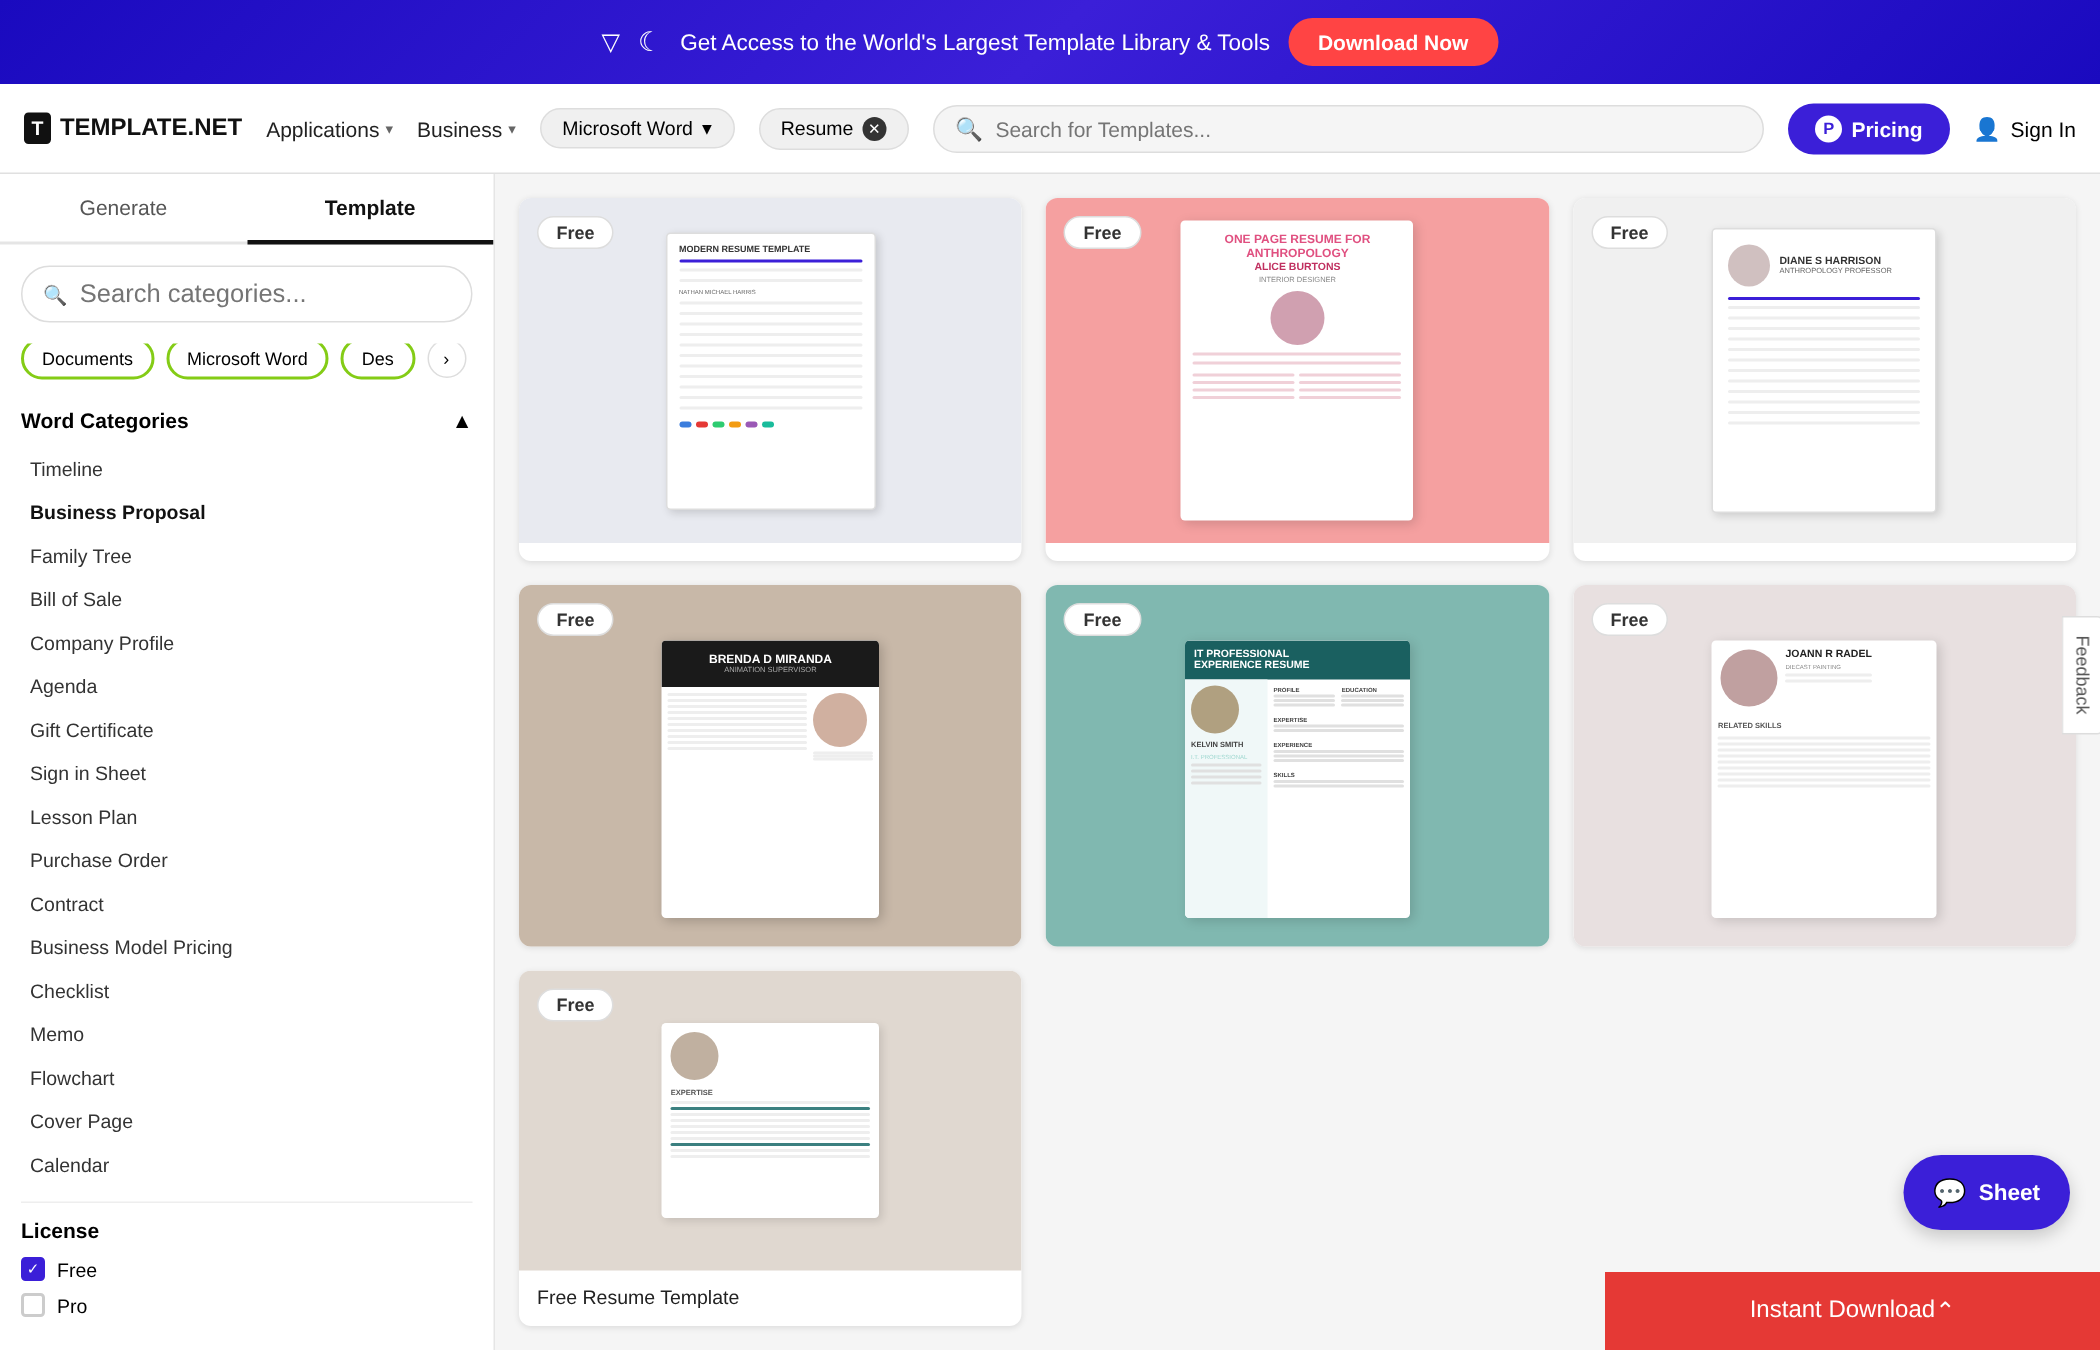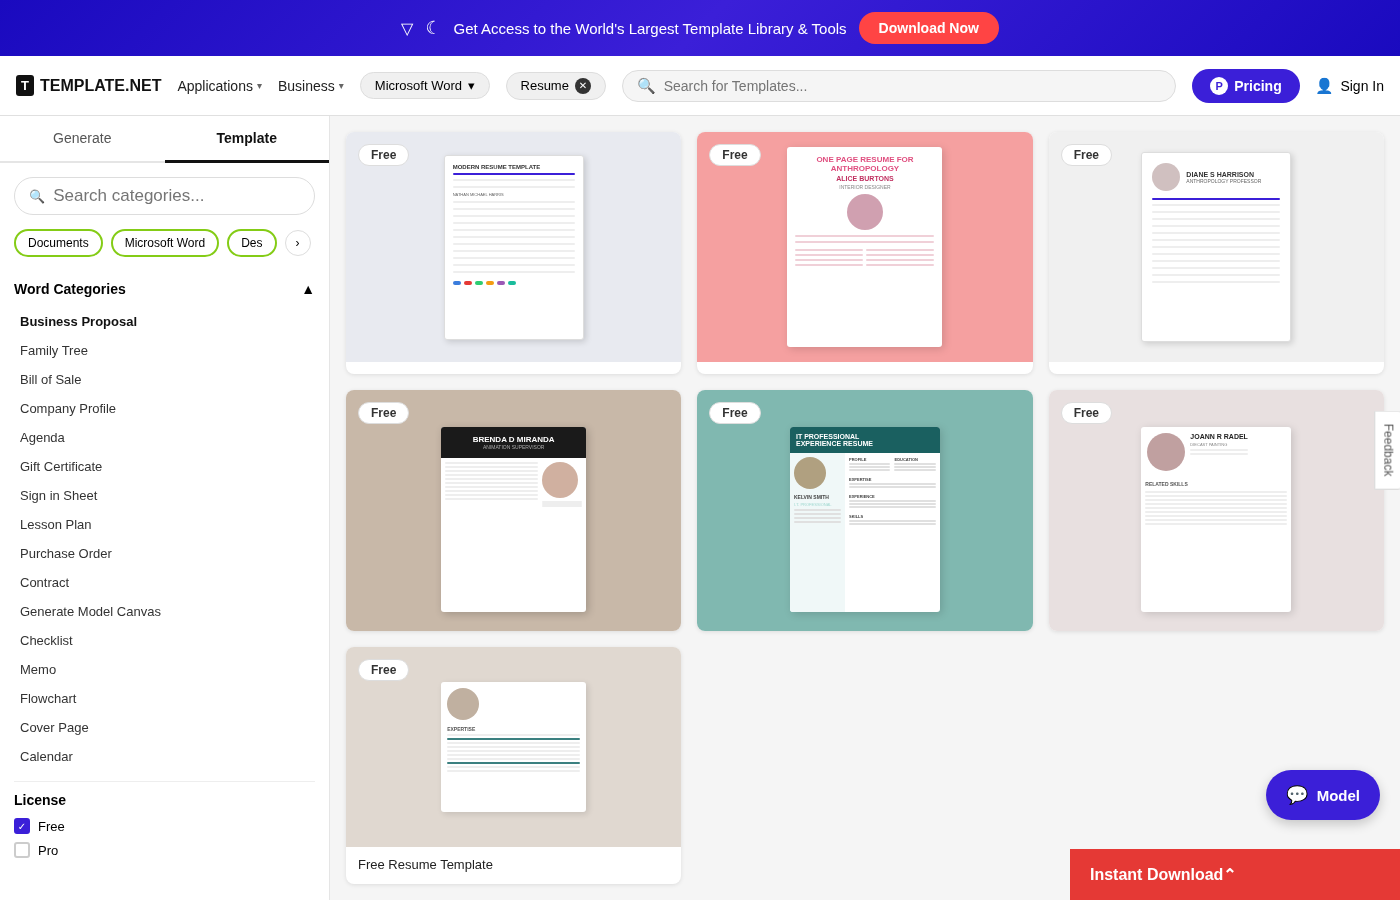--- a/index.html
+++ b/index.html
@@ -387,24 +387,24 @@
     
     .instant-download-bar {
       position: fixed;
       bottom: 0;
       right: 0;
       width: 330px;
       background: #e53935;
       color: white;
       display: flex;
       align-items: center;
-      justify-content: flex-start;
+      justify-content: center;
       padding: 16px 20px;
       font-size: 16px;
-      font-weight: 700;
+      font-weight: 400;
       cursor: pointer;
       z-index: 100;
     }
 
     
     .triangle-icon { font-size: 16px; }
     .crescent-icon { font-size: 18px; }
 
     
     .resume-pink {
@@ -612,31 +612,32 @@
       <div class="chip">Des</div>
       <div class="chip-more">›</div>
     </div>
 
     <div class="word-categories">
       <div class="category-header">
         <span>Word Categories</span>
         <span>▲</span>
       </div>
       <ul class="category-list">
+        <li>Timeline</li>
         <li class="active">Business Proposal</li>
         <li>Family Tree</li>
         <li>Bill of Sale</li>
         <li>Company Profile</li>
         <li>Agenda</li>
         <li>Gift Certificate</li>
         <li>Sign in Sheet</li>
         <li>Lesson Plan</li>
         <li>Purchase Order</li>
         <li>Contract</li>
-        <li>Generate Model Canvas</li>
+        <li>Business Model Pricing</li>
         <li>Checklist</li>
         <li>Memo</li>
         <li>Flowchart</li>
         <li>Cover Page</li>
         <li>Calendar</li>
       </ul>
     </div>
 
     <hr class="sidebar-divider">
 
@@ -888,19 +889,19 @@
 
   </main>
 </div>
 
 <div class="feedback-tab">
   <span>Feedback</span>
 </div>
 
 <button class="chat-btn">
   <span style="font-size:18px;">💬</span>
-  <span>Model</span>
+  <span>Sheet</span>
 </button>
 
 <div class="instant-download-bar">
   <span>Instant Download</span>
   <span>⌃</span>
 </div>
 
 </body></html>

